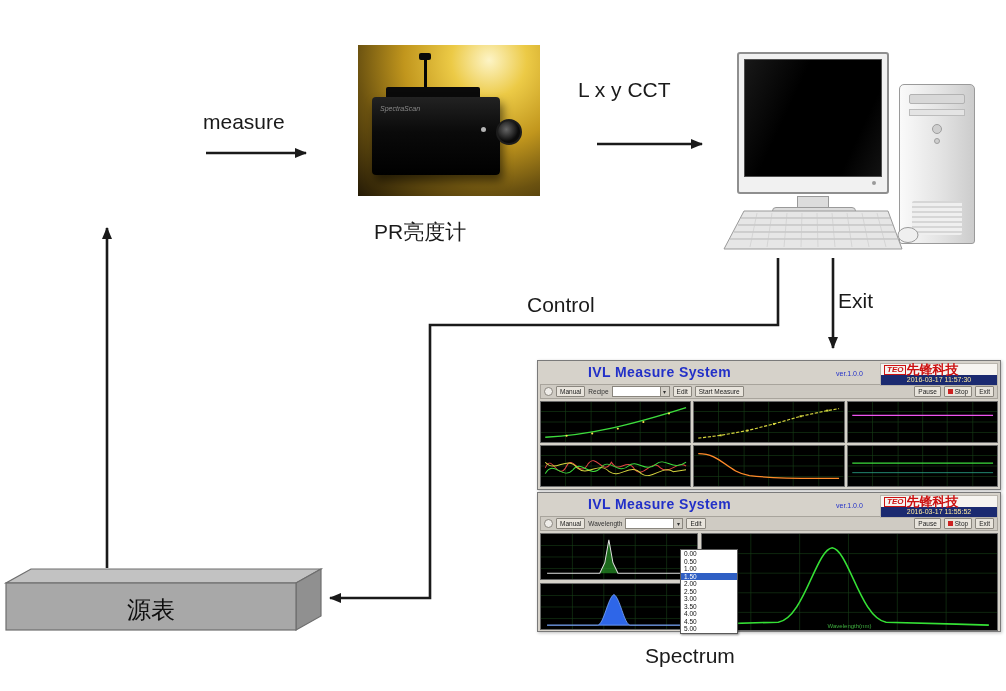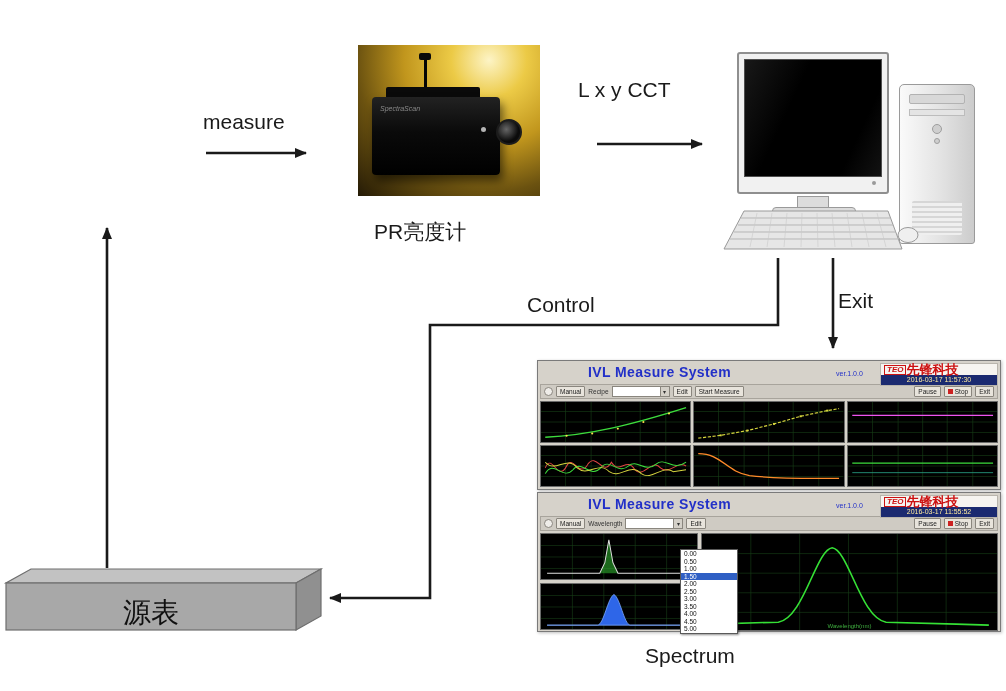--- a/index.html
+++ b/index.html
@@ -82,21 +82,21 @@
   .sw2-left .gpanel { height:47px; }
   .sw2-right { flex:1; }
   .sw2-right .gpanel { height:98px; }
   .axis-lbl { position:absolute; bottom:1px; left:0; right:0; text-align:center; font-size:6px; color:#3fae3f; }
   .dropdown { position:absolute; left:142px; top:18px; width:58px; background:#fff; border:1px solid #5a5a5a; z-index:5; box-shadow:1px 1px 2px rgba(0,0,0,0.4); }
   .dropdown .item { height:7.5px; line-height:7.5px; padding-left:3px; font-size:6.5px; color:#111; }
   .dropdown .item.sel { background:#2f5fc4; color:#fff; }
 
   
   #source-box { position:absolute; left:0; top:560px; }
-  #source-label { position:absolute; left:6px; top:594px; width:290px; text-align:center; font-size:28px; color:#0f0f0f; }
+  #source-label { position:absolute; left:6px; top:594px; width:290px; text-align:center; font-size:24px; color:#0f0f0f; }
 
   #software-caption { left:645px; top:644px; }
 </style>
 </head>
 <body>
 
 <div id="canvas">
 
   <svg id="connectors" width="1006" height="691">
     <defs>

